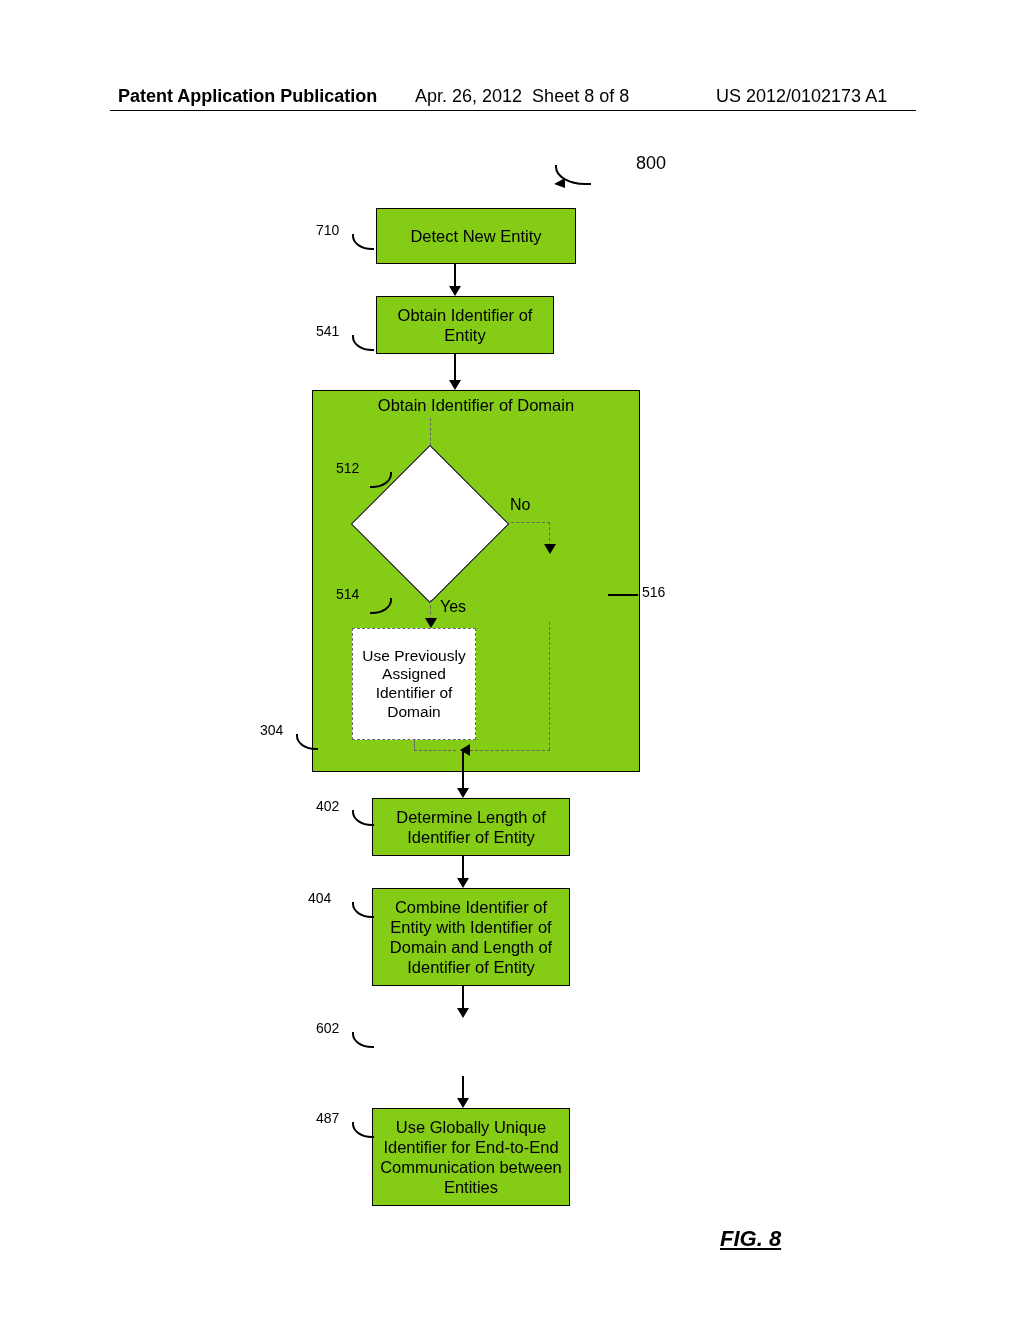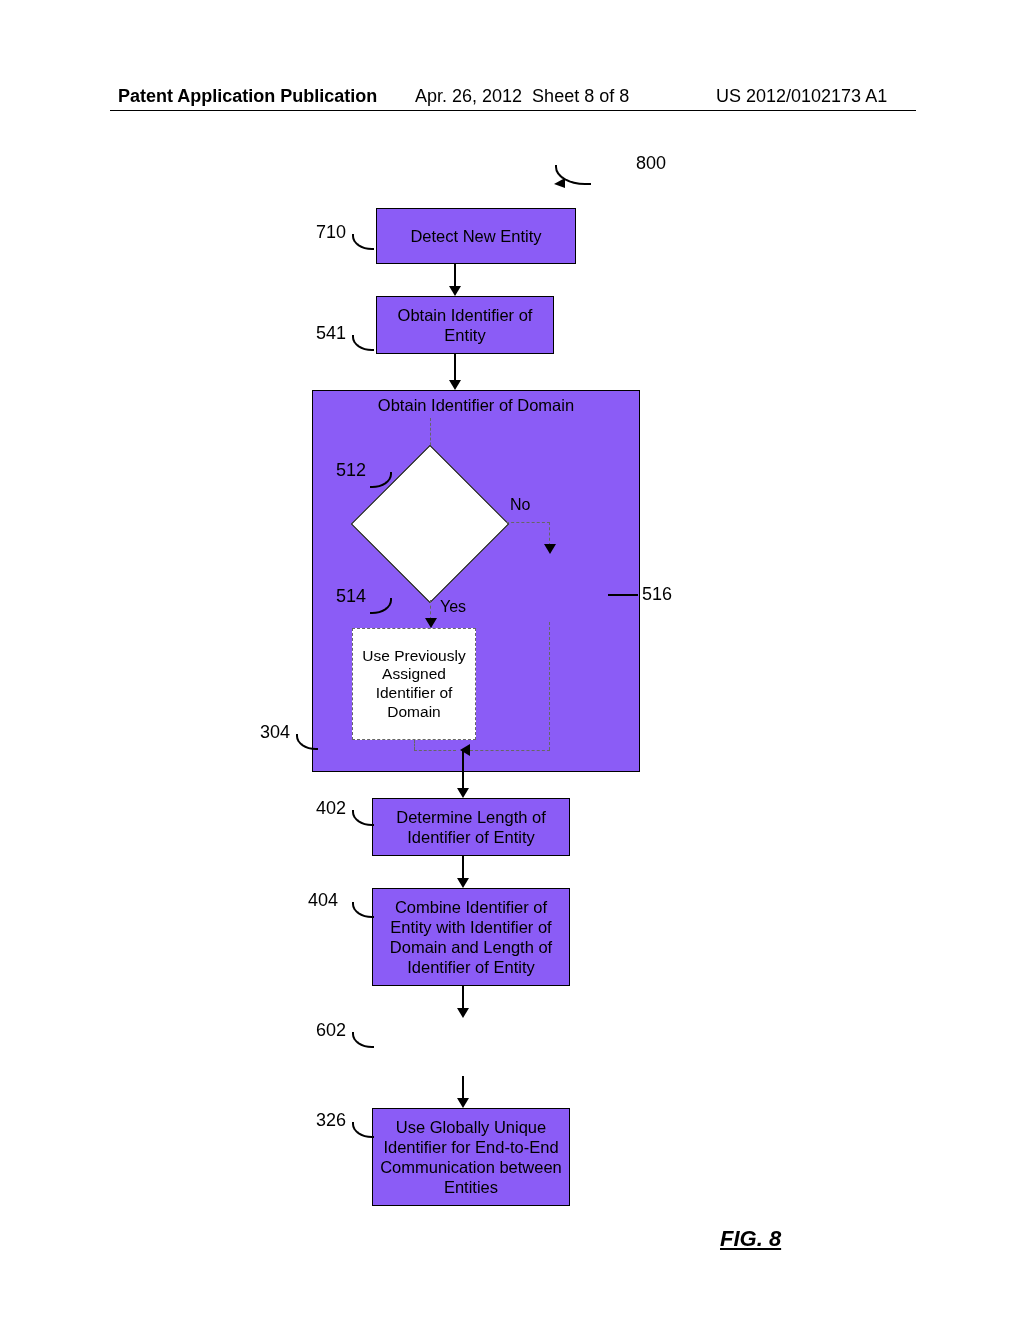--- a/index.html
+++ b/index.html
@@ -28,33 +28,33 @@
     left: 110px;
     top: 110px;
     width: 806px;
     height: 1px;
     background: #000;
   }
 
   .box {
     position: absolute;
     border: 1.5px solid #000;
-    background: #8b5cf6;
+    background: #84cc16;
     font-size: 16.5px;
     text-align: center;
     display: flex;
     align-items: center;
     justify-content: center;
     padding: 4px 6px;
     box-sizing: border-box;
     line-height: 1.22;
   }
   .lbl {
     position: absolute;
-    font-size: 18px;
+    font-size: 14px;
   }
   .dash {
     position: absolute;
     border: 1.5px dashed #666;
     box-sizing: border-box;
   }
   .diamond {
     position: absolute;
     transform: rotate(45deg);
     border: 1.5px solid #000;
@@ -224,17 +224,17 @@
   <div class="vline" style="left:462px; top:986px; height:24px;"></div>
   <div class="ahead-down" style="left:457px; top:1008px;"></div>
 
   <div class="lbl" style="left:316px; top:1020px;">602</div>
   <div class="curl" style="left:352px; top:1032px;"></div>
 
   <div class="vline" style="left:462px; top:1076px; height:24px;"></div>
   <div class="ahead-down" style="left:457px; top:1098px;"></div>
 
   <div class="box" style="left:372px; top:1108px; width:198px; height:98px;">Use Globally Unique Identifier for End-to-End Communication between Entities</div>
-  <div class="lbl" style="left:316px; top:1110px;">326</div>
+  <div class="lbl" style="left:316px; top:1110px;">487</div>
   <div class="curl" style="left:352px; top:1122px;"></div>
 
   <div id="figlabel">FIG. 8</div>
 </div>
 
 </body></html>

